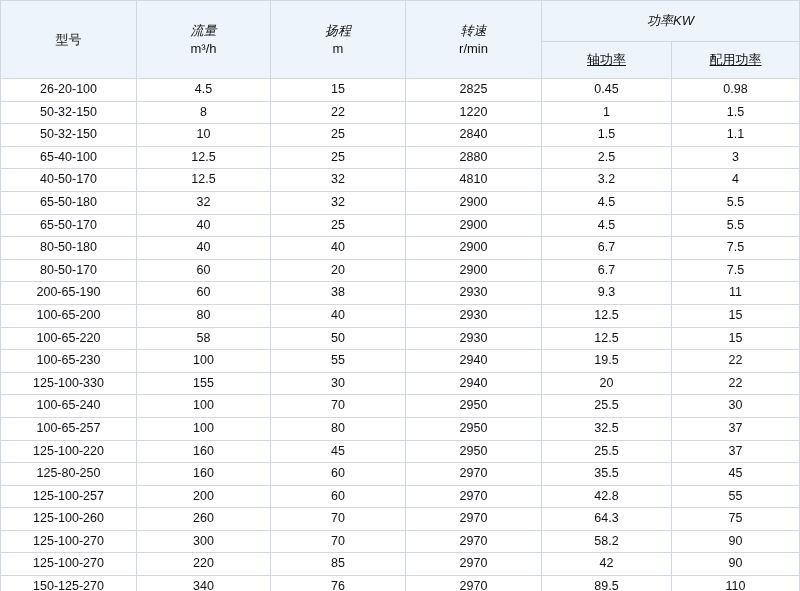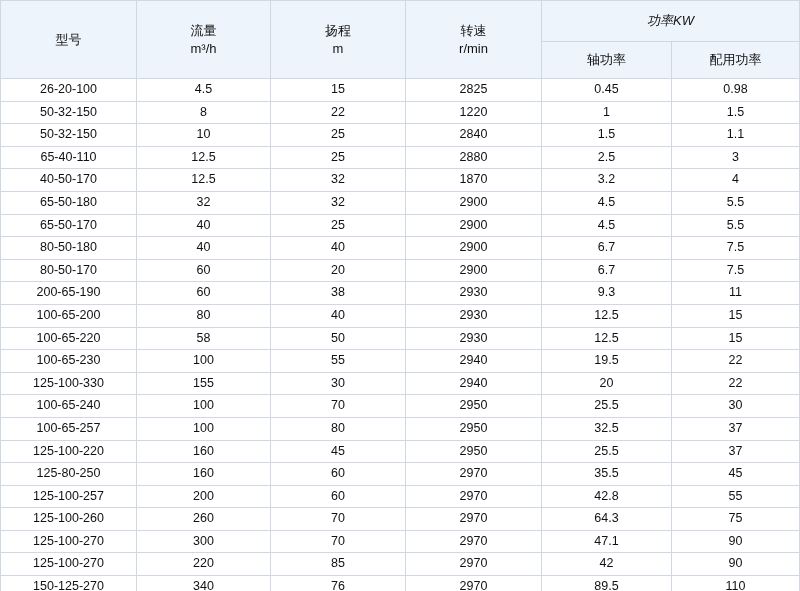--- a/index.html
+++ b/index.html
@@ -27,27 +27,29 @@
     color: #111111;
     padding: 0;
   }
   #spec-table thead th {
     background: #eef4fb;
   }
   .hdr-sub {
     height: 36px;
     line-height: 36px;
     font-size: 13px;
+    text-decoration: underline;
   }
   .hdr-two-line {
     height: 76px;
   }
   .hdr-two-line .l1 {
     display: block;
     line-height: 18px;
+    font-style: italic;
   }
   .hdr-two-line .l2 {
     display: block;
     line-height: 18px;
   }
   .hdr-span {
     height: 40px;
     line-height: 40px;
     font-style: italic;
   }
@@ -117,32 +119,32 @@
       </tr>
       <tr>
         <td>50-32-150</td>
         <td>10</td>
         <td>25</td>
         <td>2840</td>
         <td>1.5</td>
         <td>1.1</td>
       </tr>
       <tr>
-        <td>65-40-110</td>
+        <td>65-40-100</td>
         <td>12.5</td>
         <td>25</td>
         <td>2880</td>
         <td>2.5</td>
         <td>3</td>
       </tr>
       <tr>
         <td>40-50-170</td>
         <td>12.5</td>
         <td>32</td>
-        <td>1870</td>
+        <td>4810</td>
         <td>3.2</td>
         <td>4</td>
       </tr>
       <tr>
         <td>65-50-180</td>
         <td>32</td>
         <td>32</td>
         <td>2900</td>
         <td>4.5</td>
         <td>5.5</td>
@@ -257,21 +259,21 @@
         <td>70</td>
         <td>2970</td>
         <td>64.3</td>
         <td>75</td>
       </tr>
       <tr>
         <td>125-100-270</td>
         <td>300</td>
         <td>70</td>
         <td>2970</td>
-        <td>47.1</td>
+        <td>58.2</td>
         <td>90</td>
       </tr>
       <tr>
         <td>125-100-270</td>
         <td>220</td>
         <td>85</td>
         <td>2970</td>
         <td>42</td>
         <td>90</td>
       </tr>

